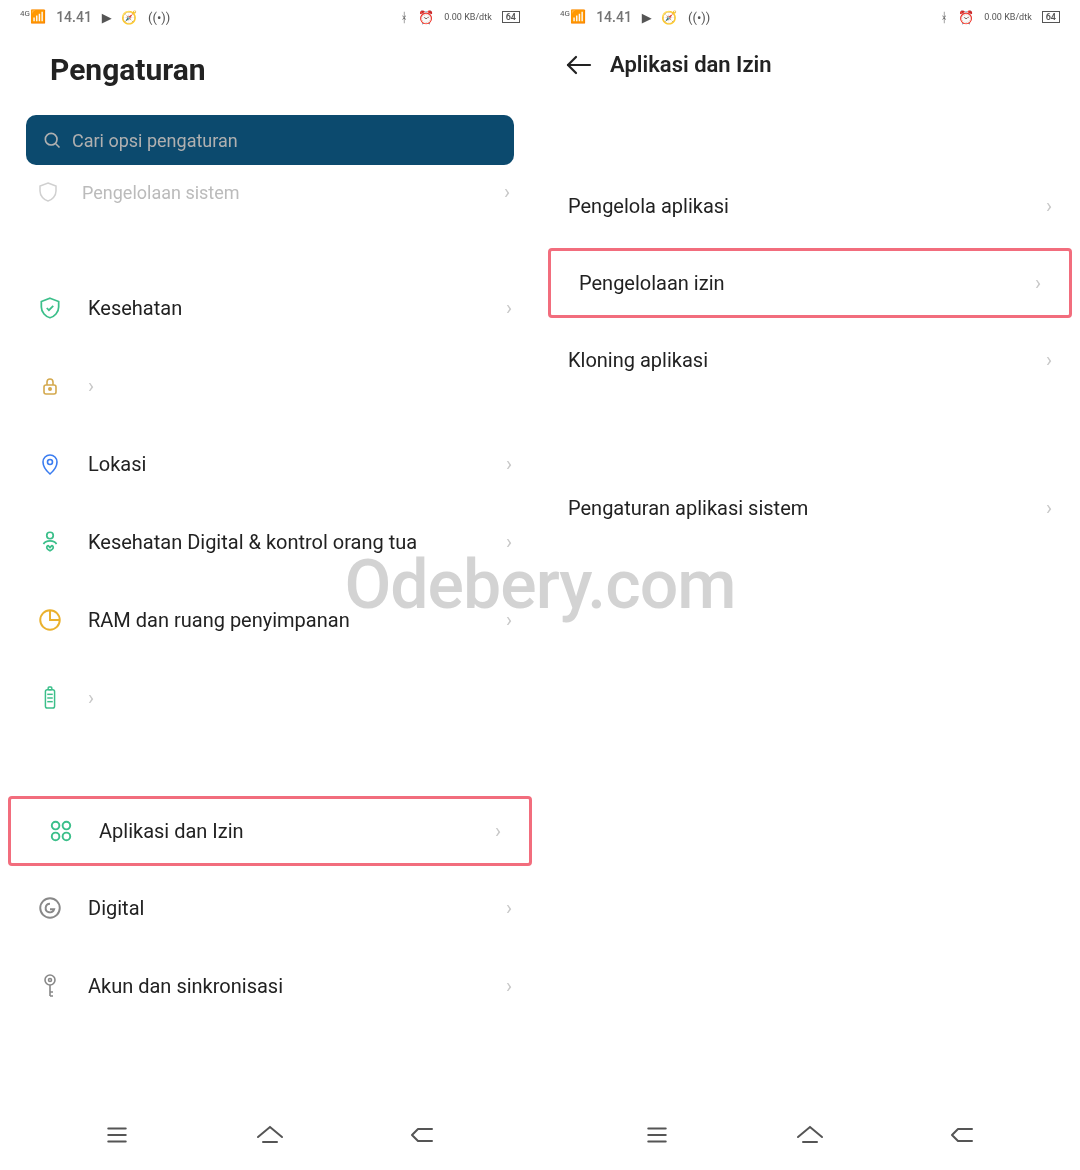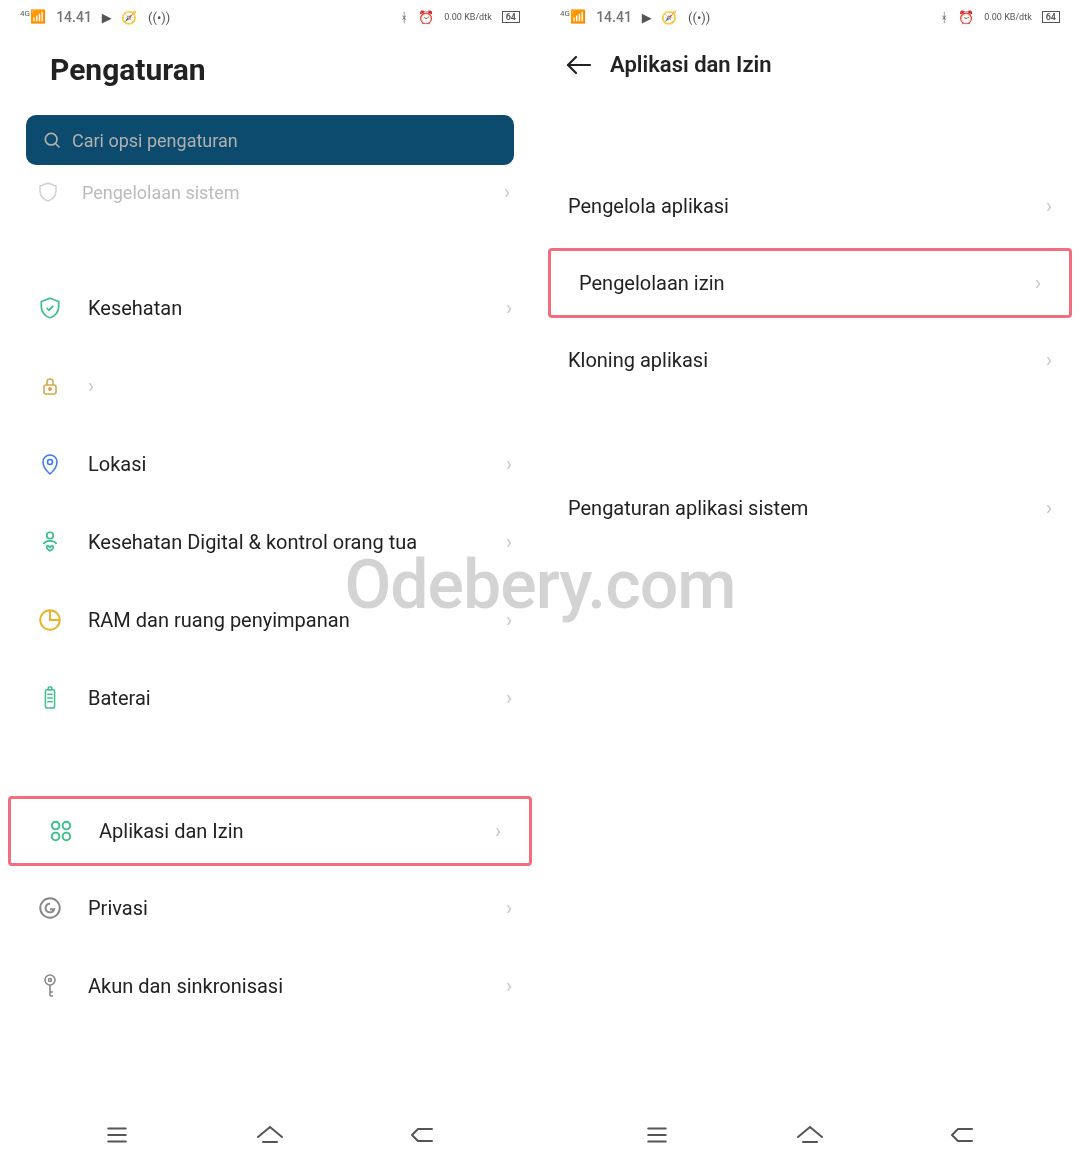--- a/index.html
+++ b/index.html
@@ -274,21 +274,20 @@
     <div class="list-item">
       <span class="icon-slot">
         <svg width="22" height="28" viewBox="0 0 24 28" fill="none" stroke="#3bbf8a" stroke-width="1.6">
             <rect x="7" y="5" width="10" height="20" rx="2"></rect>
             <rect x="10" y="2" width="4" height="3" rx="1"></rect>
             <line x1="9" y1="10" x2="15" y2="10"></line>
             <line x1="9" y1="14" x2="15" y2="14"></line>
             <line x1="9" y1="18" x2="15" y2="18"></line>
           </svg>
       </span>
-      <span class="label">Baterai</span>
       <span class="chevron">›</span>
     </div>
 
     <div class="group-gap"></div>
 
     <div class="highlight-box">
       <div class="list-item">
         <span class="icon-slot">
           <svg width="26" height="26" viewBox="0 0 24 24" fill="none" stroke="#3bbf8a" stroke-width="1.8">
               <circle cx="7" cy="7" r="3.5"></circle>
@@ -302,21 +301,21 @@
       </div>
     </div>
 
     <div class="list-item">
       <span class="icon-slot">
         <svg width="26" height="26" viewBox="0 0 24 24" fill="none" stroke="#888" stroke-width="1.8">
             <circle cx="12" cy="12" r="9"></circle>
             <path d="M12 8 a4 4 0 1 0 3.8 5.2 H12"></path>
           </svg>
       </span>
-      <span class="label">Privasi</span>
+      <span class="label">Digital</span>
       <span class="chevron">›</span>
     </div>
 
     <div class="list-item">
       <span class="icon-slot">
         <svg width="24" height="28" viewBox="0 0 24 28" fill="none" stroke="#888" stroke-width="1.6">
             <circle cx="12" cy="8" r="5"></circle>
             <circle cx="12" cy="8" r="1.5"></circle>
             <path d="M12 13 V24 M12 20 h3 M12 24 h3"></path>
           </svg>

